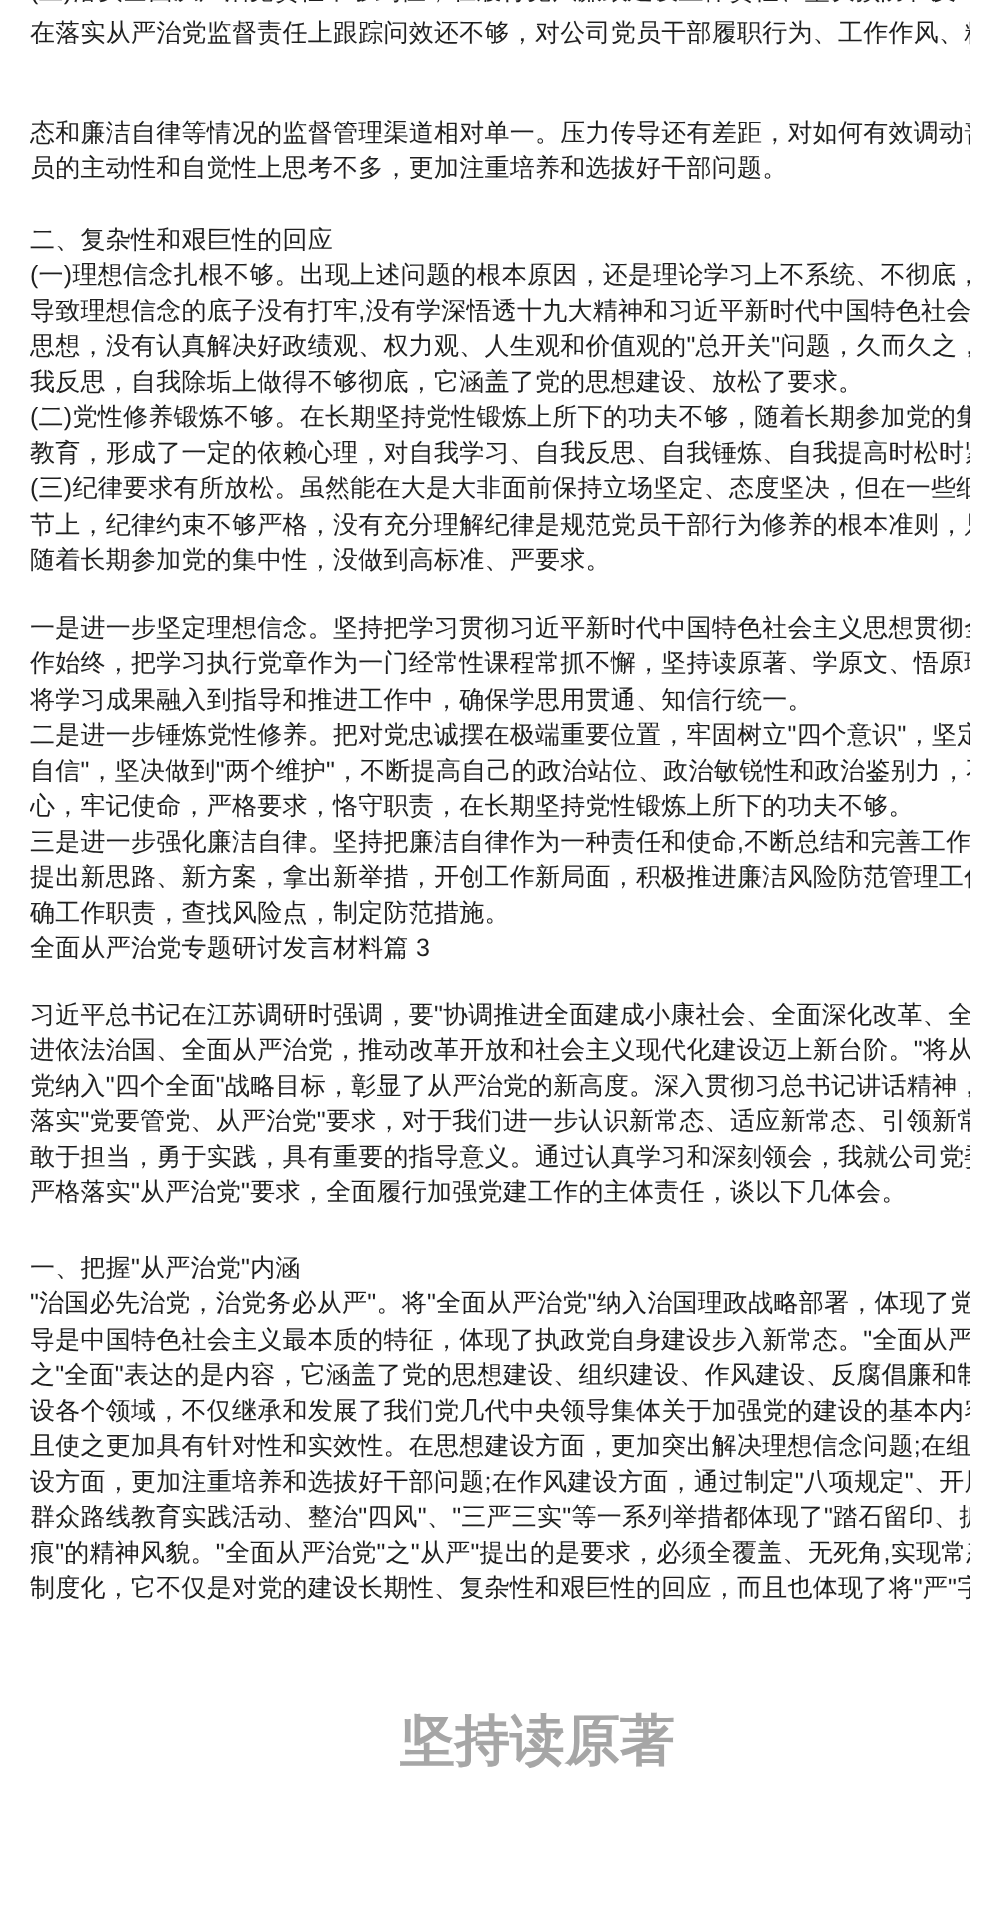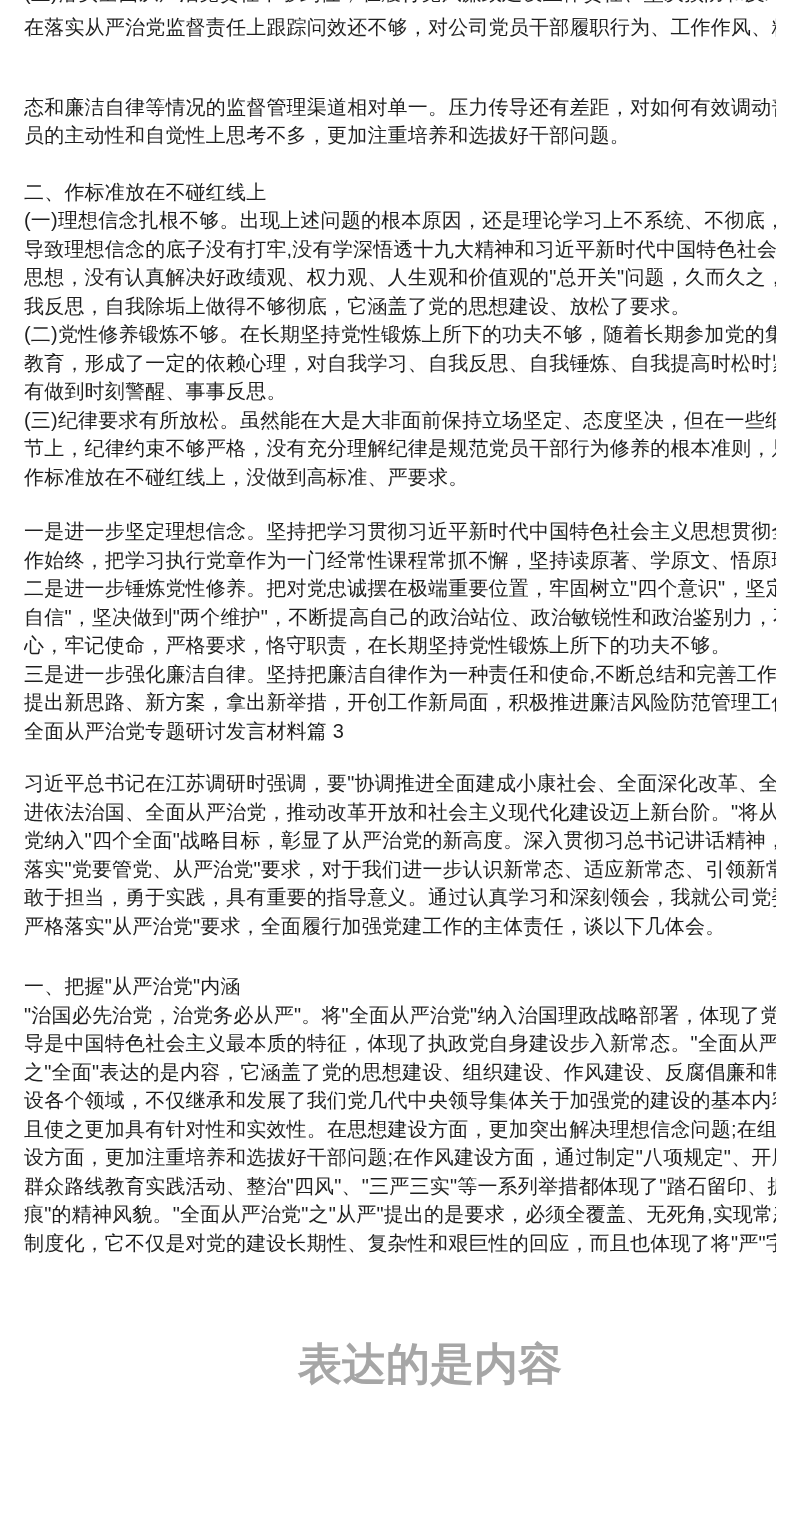--- a/index.html
+++ b/index.html
@@ -54,39 +54,40 @@
 <div class="doc">
     <div class="clip">
       <div class="clip-inner">(三)落实全面从严治党责任不够到位，在履行党风廉政建设主体责任、坚决预防和反对腐败方面</div>
     </div>
     <div class="gap" style="height: 5px;"></div>
     <div class="tline">在落实从严治党监督责任上跟踪问效还不够，对公司党员干部履职行为、工作作风、精神状</div>
     <div class="gap" style="height: 51px;"></div>
     <div class="tline">态和廉洁自律等情况的监督管理渠道相对单一。压力传导还有差距，对如何有效调动普通党</div>
     <div class="tline">员的主动性和自觉性上思考不多，更加注重培养和选拔好干部问题。</div>
     <div class="gap" style="height: 28px;"></div>
-    <div class="tline">二、作标准放在不碰红线上</div>
+    <div class="tline">二、复杂性和艰巨性的回应</div>
     <div class="tline">(一)理想信念扎根不够。出现上述问题的根本原因，还是理论学习上不系统、不彻底，进而</div>
     <div class="tline">导致理想信念的底子没有打牢,没有学深悟透十九大精神和习近平新时代中国特色社会主义</div>
     <div class="tline">思想，没有认真解决好政绩观、权力观、人生观和价值观的"总开关"问题，久而久之，在自</div>
     <div class="tline">我反思，自我除垢上做得不够彻底，它涵盖了党的思想建设、放松了要求。</div>
     <div class="tline">(二)党性修养锻炼不够。在长期坚持党性锻炼上所下的功夫不够，随着长期参加党的集中性</div>
     <div class="tline">教育，形成了一定的依赖心理，对自我学习、自我反思、自我锤炼、自我提高时松时紧，没</div>
-    <div class="tline">有做到时刻警醒、事事反思。</div>
     <div class="tline">(三)纪律要求有所放松。虽然能在大是大非面前保持立场坚定、态度坚决，但在一些细枝末</div>
     <div class="tline">节上，纪律约束不够严格，没有充分理解纪律是规范党员干部行为修养的根本准则，只把工</div>
-    <div class="tline">作标准放在不碰红线上，没做到高标准、严要求。</div>
+    <div class="tline">随着长期参加党的集中性，没做到高标准、严要求。</div>
     <div class="gap" style="height: 26px;"></div>
     <div class="tline">一是进一步坚定理想信念。坚持把学习贯彻习近平新时代中国特色社会主义思想贯彻全部工</div>
     <div class="tline">作始终，把学习执行党章作为一门经常性课程常抓不懈，坚持读原著、学原文、悟原理，并</div>
+    <div class="tline">将学习成果融入到指导和推进工作中，确保学思用贯通、知信行统一。</div>
     <div class="tline">二是进一步锤炼党性修养。把对党忠诚摆在极端重要位置，牢固树立"四个意识"，坚定"四个</div>
     <div class="tline">自信"，坚决做到"两个维护"，不断提高自己的政治站位、政治敏锐性和政治鉴别力，不忘初</div>
     <div class="tline">心，牢记使命，严格要求，恪守职责，在长期坚持党性锻炼上所下的功夫不够。</div>
     <div class="tline">三是进一步强化廉洁自律。坚持把廉洁自律作为一种责任和使命,不断总结和完善工作经验,</div>
     <div class="tline">提出新思路、新方案，拿出新举措，开创工作新局面，积极推进廉洁风险防范管理工作，明</div>
+    <div class="tline">确工作职责，查找风险点，制定防范措施。</div>
     <div class="tline">全面从严治党专题研讨发言材料篇 3</div>
     <div class="gap" style="height: 24px;"></div>
     <div class="tline">习近平总书记在江苏调研时强调，要"协调推进全面建成小康社会、全面深化改革、全面推</div>
     <div class="tline">进依法治国、全面从严治党，推动改革开放和社会主义现代化建设迈上新台阶。"将从严治</div>
     <div class="tline">党纳入"四个全面"战略目标，彰显了从严治党的新高度。深入贯彻习总书记讲话精神，严格</div>
     <div class="tline">落实"党要管党、从严治党"要求，对于我们进一步认识新常态、适应新常态、引领新常态，</div>
     <div class="tline">敢于担当，勇于实践，具有重要的指导意义。通过认真学习和深刻领会，我就公司党委如何</div>
     <div class="tline">严格落实"从严治党"要求，全面履行加强党建工作的主体责任，谈以下几体会。</div>
     <div class="gap" style="height: 32px;"></div>
     <div class="tline">一、把握"从严治党"内涵</div>
@@ -95,14 +96,14 @@
     <div class="tline">之"全面"表达的是内容，它涵盖了党的思想建设、组织建设、作风建设、反腐倡廉和制度建</div>
     <div class="tline">设各个领域，不仅继承和发展了我们党几代中央领导集体关于加强党的建设的基本内容，而</div>
     <div class="tline">且使之更加具有针对性和实效性。在思想建设方面，更加突出解决理想信念问题;在组织建</div>
     <div class="tline">设方面，更加注重培养和选拔好干部问题;在作风建设方面，通过制定"八项规定"、开展党的</div>
     <div class="tline">群众路线教育实践活动、整治"四风"、"三严三实"等一系列举措都体现了"踏石留印、抓铁有</div>
     <div class="tline">痕"的精神风貌。"全面从严治党"之"从严"提出的是要求，必须全覆盖、无死角,实现常态化、</div>
     <div class="tline">制度化，它不仅是对党的建设长期性、复杂性和艰巨性的回应，而且也体现了将"严"字始终</div>
   </div>
 
 <div class="watermark">
-  <span>表达的是内容</span>
+  <span>坚持读原著</span>
 </div>
 
 </body></html>

